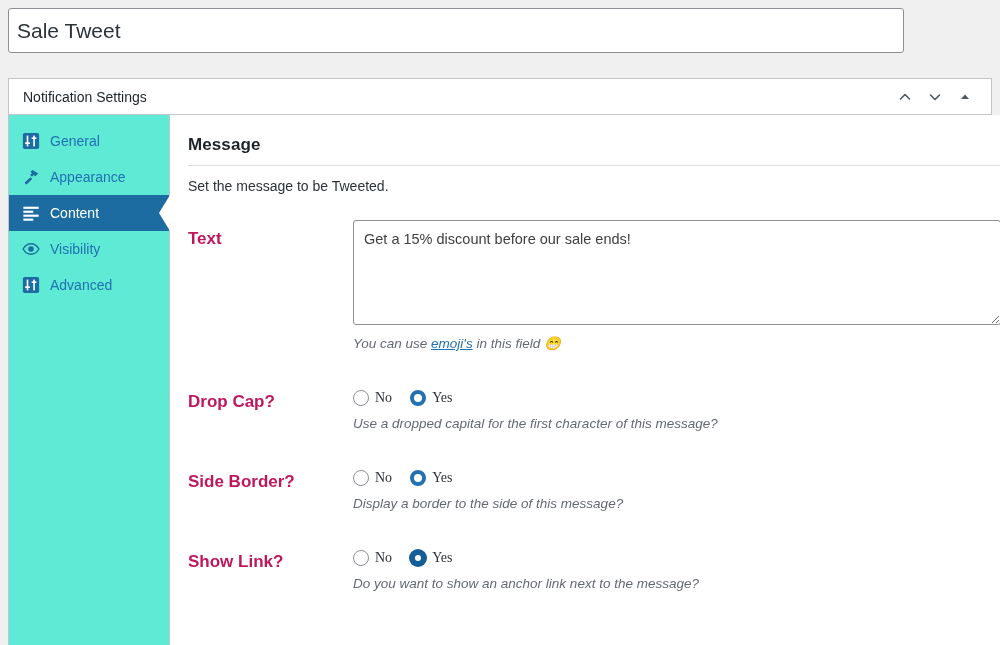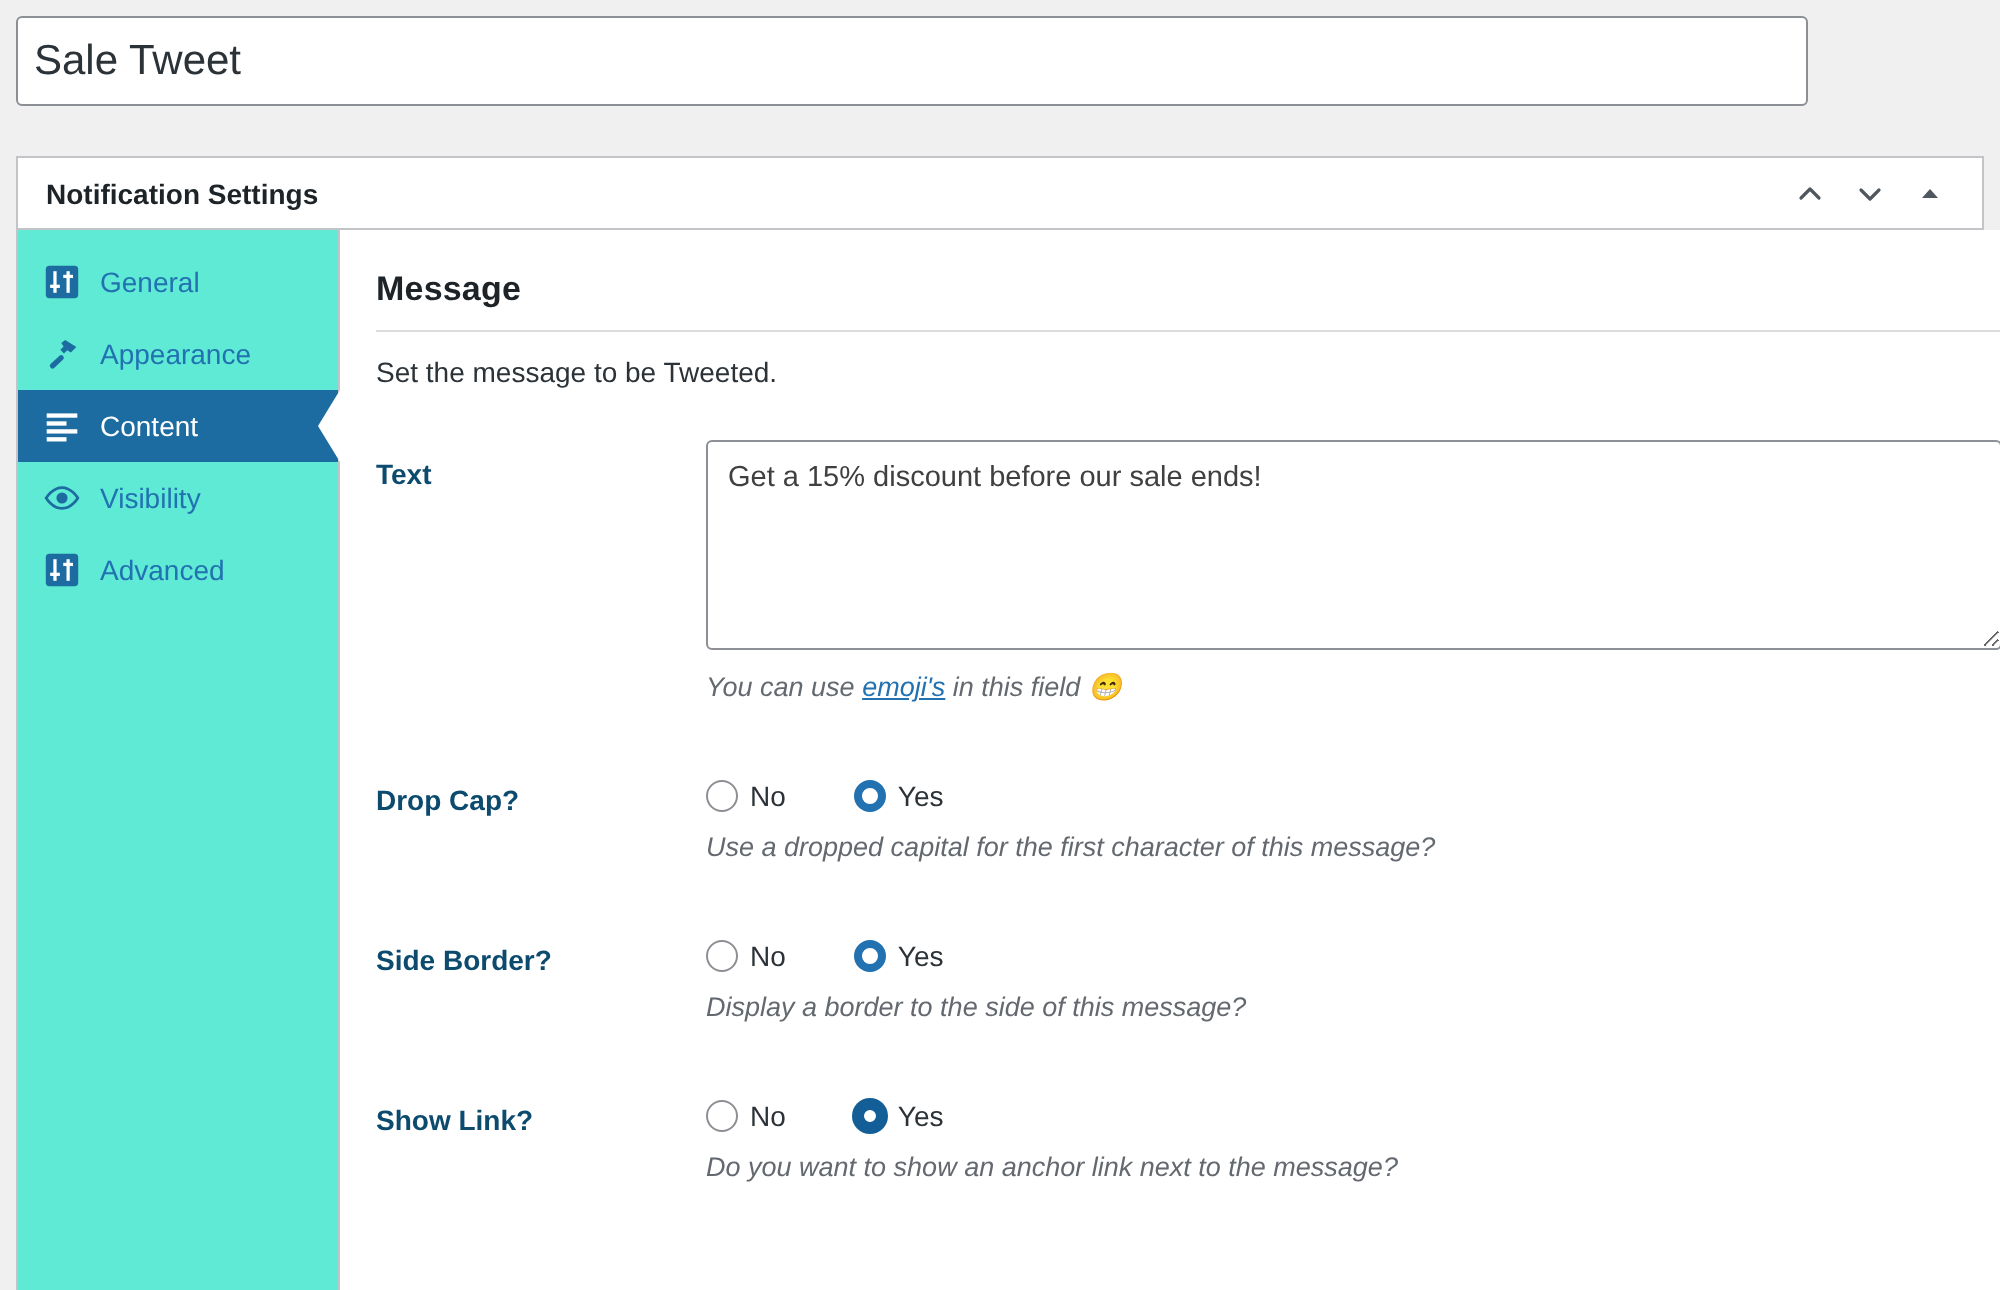--- a/index.html
+++ b/index.html
@@ -50,21 +50,21 @@
     display: flex;
     align-items: center;
     justify-content: space-between;
     height: 36px;
     border-bottom: 1px solid #c3c4c7;
     padding: 0 12px 0 14px;
     box-sizing: border-box;
   }
   .metabox-title {
     font-size: 14px;
-    font-weight: bold;
+    font-weight: normal;
     color: #1d2327;
     line-height: 1;
   }
   .header-controls {
     display: flex;
     align-items: center;
     gap: 2px;
   }
   .hbtn {
     width: 28px;
@@ -158,23 +158,23 @@
 
   
   .field-row {
     display: flex;
     align-items: flex-start;
     margin-bottom: 6px;
   }
   .field-label {
     width: 165px;
     flex: 0 0 165px;
-    font-size: 14px;
+    font-size: 17px;
     font-weight: bold;
-    color: #0c4a6e;
+    color: #be185d;
     padding-top: 9px;
   }
   .field-control {
     flex: 1 1 auto;
     min-width: 0;
   }
   .field-help {
     font-size: 13.5px;
     font-style: italic;
     color: #646970;
@@ -202,22 +202,23 @@
     border-radius: 3px;
     resize: both;
     outline: none;
     overflow: hidden;
   }
 
   
   .radio-group {
     display: flex;
     align-items: flex-end;
-    gap: 34px;
+    gap: 18px;
     padding-top: 7px;
+    font-family: Liberation Serif, serif;
   }
   .radio-opt {
     display: flex;
     align-items: center;
     cursor: pointer;
     gap: 6px;
   }
   .radio-dot {
     width: 16px;
     height: 16px;

